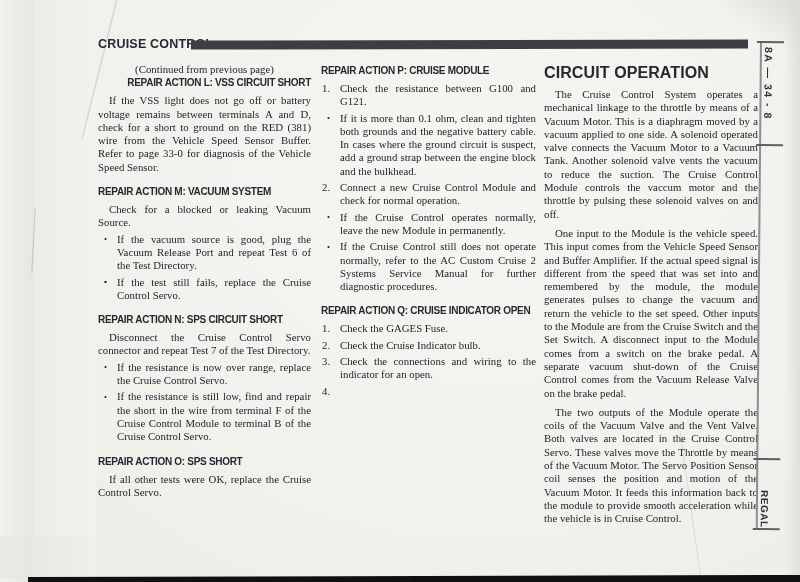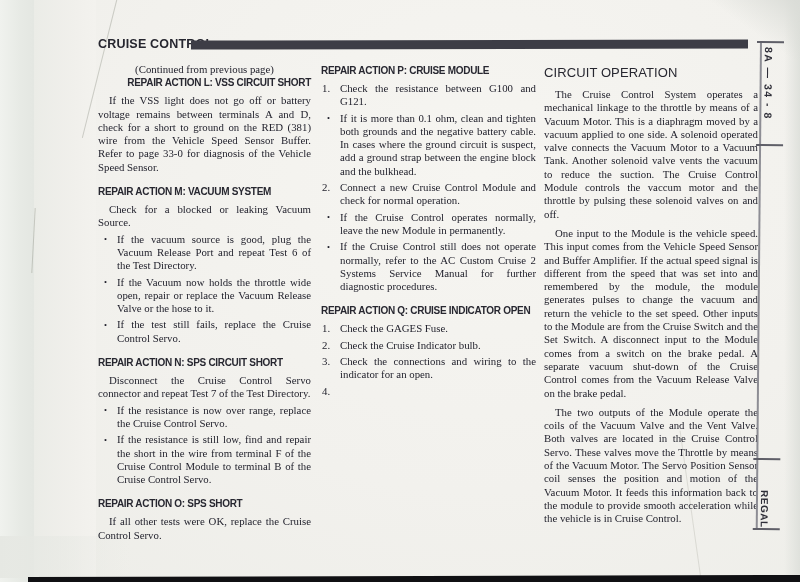--- a/index.html
+++ b/index.html
@@ -70,22 +70,22 @@
   #col-2{left:544px;width:214px;}
   .note{margin:0;text-align:center;}
   .h2{
     font-family:"Liberation Sans", sans-serif;font-weight:bold;
     font-size:10px;letter-spacing:-0.3px;color:#272730;
     margin:12px 0 5px 0;white-space:nowrap;line-height:12px;
   }
   .note + .h2{margin-top:1px;text-align:right;}
   .col .h2:first-child{margin-top:2px;}
   .h1{
-    font-family:"Liberation Sans", sans-serif;font-weight:normal;
-    font-size:13px;letter-spacing:0.1px;color:#272730;
+    font-family:"Liberation Sans", sans-serif;font-weight:bold;
+    font-size:16px;letter-spacing:0.1px;color:#272730;
     margin:3px 0 8px 0;line-height:14px;
   }
   .p{margin:0 0 3px 0;text-align:justify;text-indent:11px;}
   .h1 ~ .p{margin-bottom:6px;}
   .list{margin:0 0 2px 0;}
   .li{
     position:relative;padding-left:19px;margin:0 0 3px 0;
     text-align:justify;
   }
   .marker{
@@ -132,21 +132,21 @@
 <div class="title-rule"></div>
 
 <div class="col" id="col-0">
     <div class="note">(Continued from previous page)</div>
     <div class="h2">REPAIR ACTION L: VSS CIRCUIT SHORT</div>
     <div class="p">If the VSS light does not go off or battery voltage remains between terminals A and D, check for a short to ground on the RED (381) wire from the Vehicle Speed Sensor Buffer. Refer to page 33-0 for diagnosis of the Vehicle Speed Sensor.</div>
     <div class="h2">REPAIR ACTION M: VACUUM SYSTEM</div>
     <div class="p">Check for a blocked or leaking Vacuum Source.</div>
     <div class="list">
       <div class="li bullet"><span class="marker">•</span><span>If the vacuum source is good, plug the Vacuum Release Port and repeat Test 6 of the Test Directory.</span></div>
-      <div class="li bullet"><span class="marker">•</span><span>If the Vacuum now holds the throttle wide open, repair or replace the Vacuum Release Valve or the hose to it.</span></div>
+      <div class="li bullet"><span class="marker">•</span></div>
       <div class="li bullet"><span class="marker">•</span><span>If the test still fails, replace the Cruise Control Servo.</span></div>
     </div>
     <div class="h2">REPAIR ACTION N: SPS CIRCUIT SHORT</div>
     <div class="p">Disconnect the Cruise Control Servo connector and repeat Test 7 of the Test Directory.</div>
     <div class="list">
       <div class="li bullet"><span class="marker">•</span><span>If the resistance is now over range, replace the Cruise Control Servo.</span></div>
       <div class="li bullet"><span class="marker">•</span><span>If the resistance is still low, find and repair the short in the wire from terminal F of the Cruise Control Module to terminal B of the Cruise Control Servo.</span></div>
     </div>
     <div class="h2">REPAIR ACTION O: SPS SHORT</div>
     <div class="p">If all other tests were OK, replace the Cruise Control Servo.</div>

